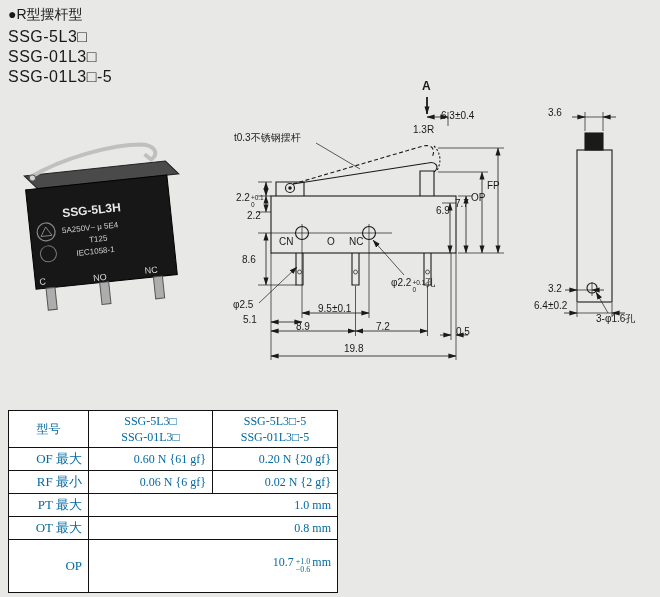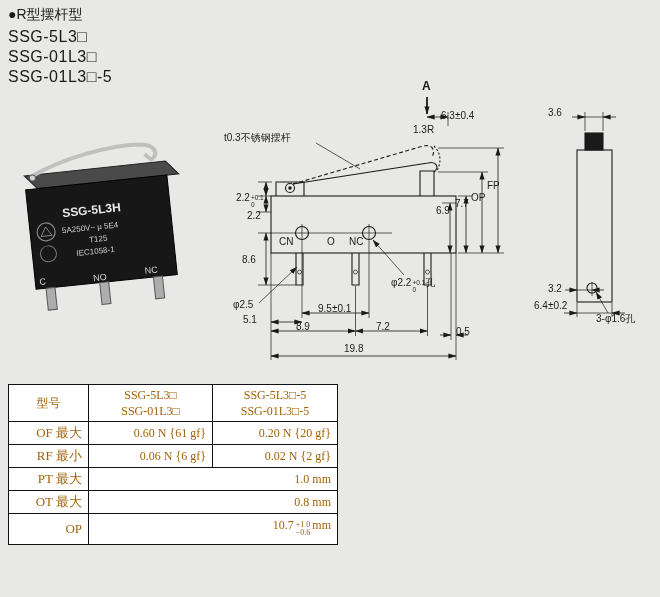--- a/index.html
+++ b/index.html
@@ -12,28 +12,28 @@
   .lbl.big{font-size:12px;font-weight:bold;}
   .art{position:absolute;left:0;top:0;}
   .s{stroke:#1a1a1a;fill:none;stroke-width:1.1;}
   .thin{stroke-width:0.7;}
   .dim{stroke-width:0.8;}
   .tol{display:inline-flex;flex-direction:column;font-size:6.5px;line-height:6.5px;margin-left:1px;vertical-align:1px;}
   .hdr{position:absolute;left:8px;top:6px;}
   .sec-title{font-size:14px;font-weight:normal;margin-bottom:3px;}
   .model-line{font-size:16px;line-height:20px;letter-spacing:0.5px;}
   table.spec{
-    position:absolute;left:8px;top:384px;border-collapse:collapse;background:#ffffff;
-    font-family:"Liberation Serif",serif;font-size:12px;color:#a16207;
+    position:absolute;left:8px;top:410px;border-collapse:collapse;background:#ffffff;
+    font-family:"Liberation Serif",serif;font-size:12px;color:#0369a1;
   }
   table.spec th,table.spec td{border:1.5px solid #111;padding:2px 6px;}
   table.spec th{font-weight:normal;text-align:center;line-height:16px;}
   table.spec td.lab{text-align:right;font-size:13px;}
   table.spec td.val{text-align:right;}
-  .optol{display:inline-flex;flex-direction:column;font-size:8px;line-height:8px;vertical-align:2px;margin:5px 2px;}
+  .optol{display:inline-flex;flex-direction:column;font-size:8px;line-height:8px;vertical-align:2px;margin:16px 2px;}
 </style>
 </head>
 <body>
 
 <svg class="art" width="660" height="597" viewBox="0 0 660 597">
   <defs>
     <marker id="mE" viewBox="0 0 10 10" refX="9.5" refY="5" markerWidth="8" markerHeight="8" orient="auto-start-reverse" markerUnits="userSpaceOnUse">
       <path d="M0,1.8 L10,5 L0,8.2 Z" fill="#1a1a1a"></path>
     </marker>
   </defs>
@@ -155,21 +155,21 @@
 <div class="hdr">
   <div class="sec-title">●R型摆杆型</div>
   <div class="model-line">SSG-5L3□</div>
   <div class="model-line">SSG-01L3□</div>
   <div class="model-line">SSG-01L3□-5</div>
 </div>
 
 <span class="lbl big" style="left:422px;top:81px">A</span>
 <span class="lbl" style="left:441px;top:110px">6.3±0.4</span>
 <span class="lbl" style="left:413px;top:124px">1.3R</span>
-<span class="lbl" style="left:224px;top:132px">t0.3不锈钢摆杆</span>
+<span class="lbl" style="left:234px;top:132px">t0.3不锈钢摆杆</span>
 <span class="lbl" style="left:436px;top:205px">6.9</span>
 <span class="lbl" style="left:455px;top:198px">7.7</span>
 <span class="lbl" style="left:471px;top:192px">OP</span>
 <span class="lbl" style="left:487px;top:180px">FP</span>
 <span class="lbl" style="left:236px;top:192px"><span>2.2</span><span class="tol">
       <span>+0.1</span>
       <span>0</span>
     </span></span>
 <span class="lbl" style="left:247px;top:210px">2.2</span>
 <span class="lbl" style="left:242px;top:254px">8.6</span>

